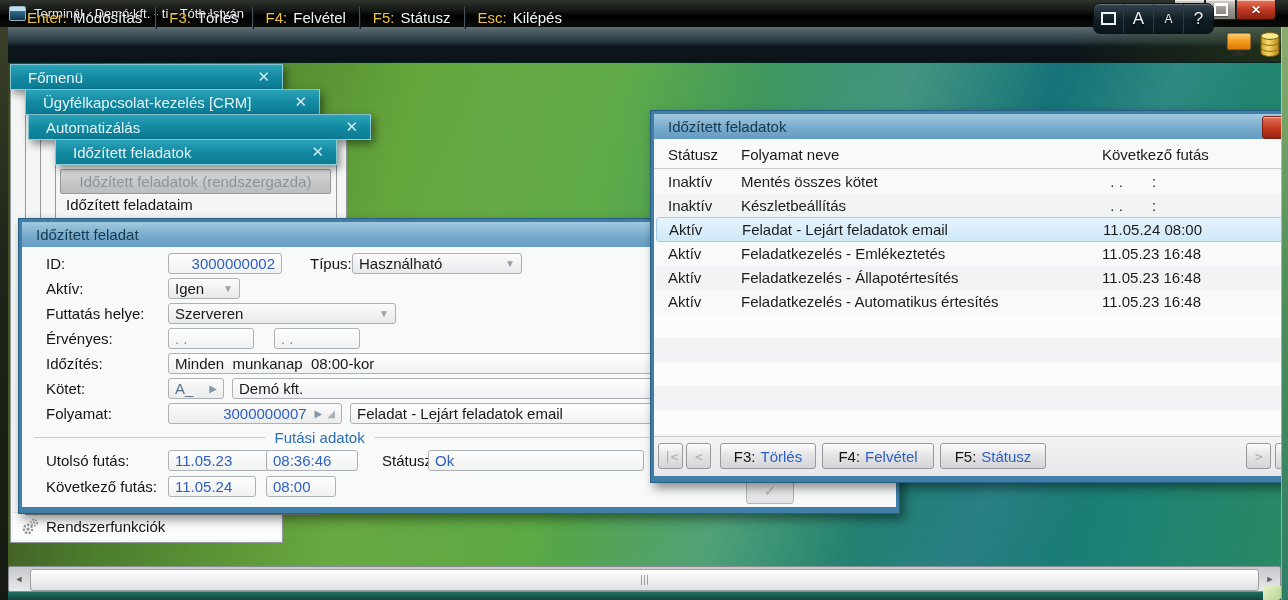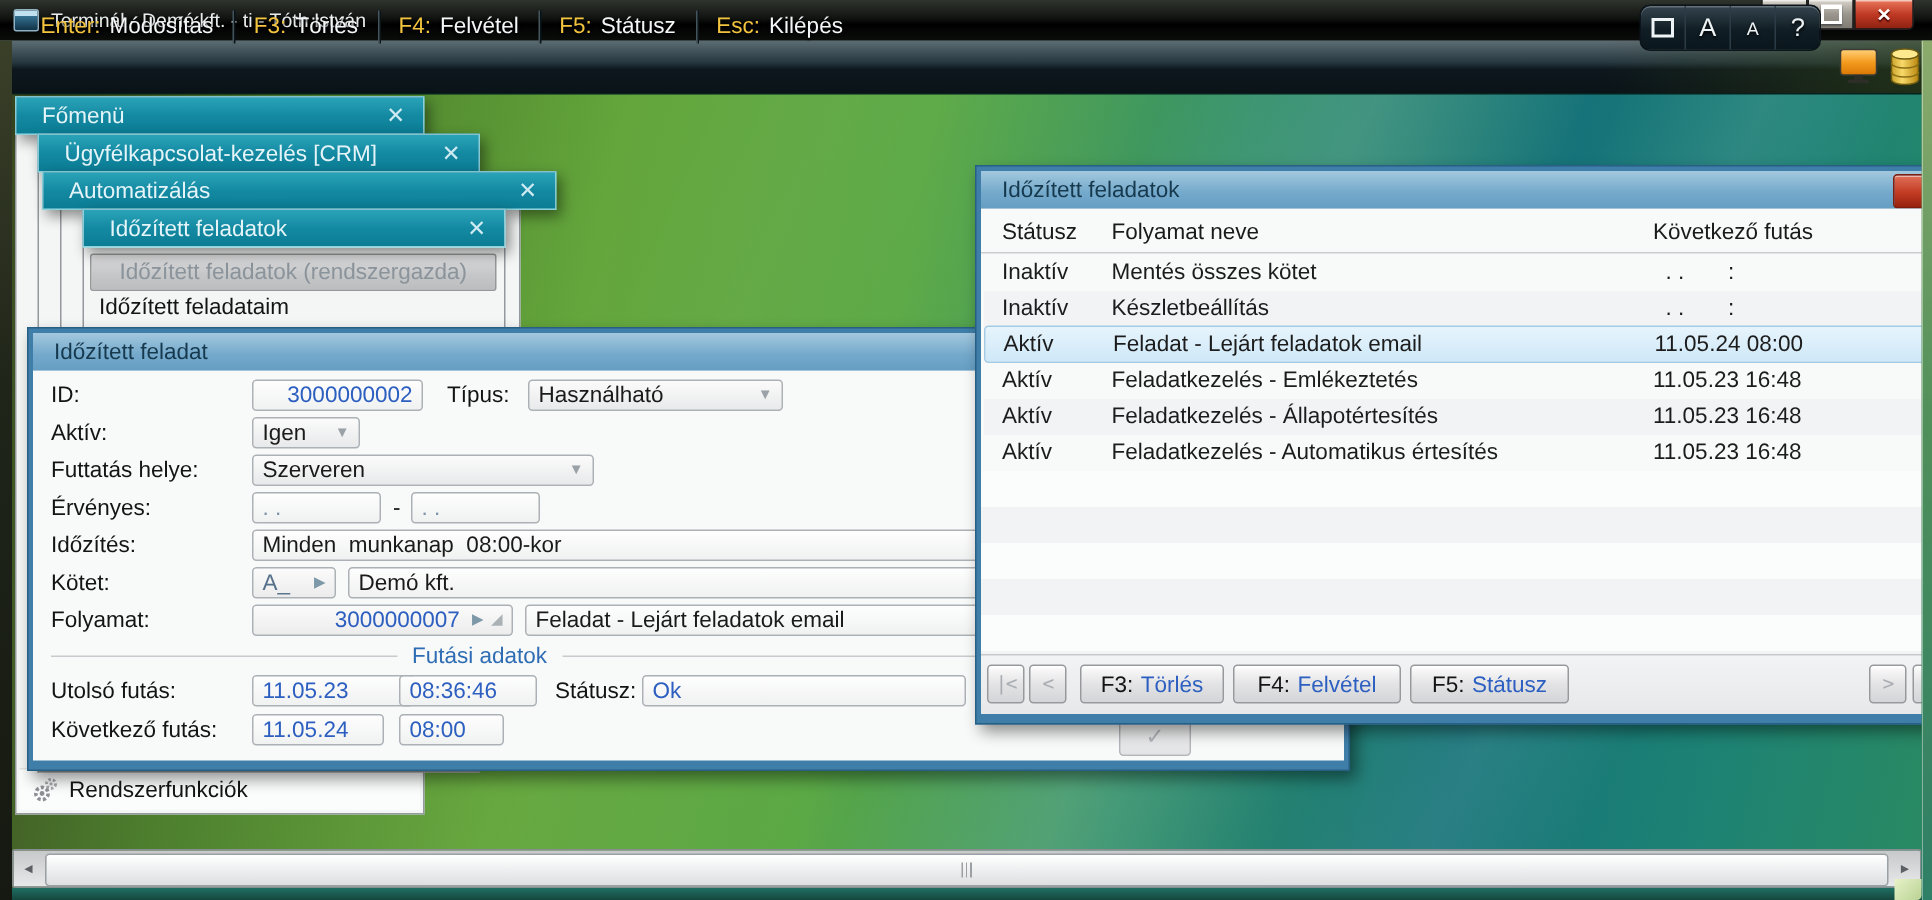--- a/index.html
+++ b/index.html
@@ -52,21 +52,21 @@
     display:flex;align-items:center;color:#17394e;font-size:15px;padding-left:14px;position:relative;}
   .bluebody{position:relative;background:#f8f9f9;overflow:hidden;}
   
   .selitem{position:absolute;left:4px;right:5px;top:4px;height:23px;border:1px solid #96989a;border-radius:2px;
     background:linear-gradient(#dededf,#c6c7c9 55%,#bcbdbf);color:#8b949b;font-size:15px;
     display:flex;align-items:center;justify-content:center;}
   .plainitem{position:absolute;left:10px;top:31px;font-size:15px;color:#141414;}
   .sysitem{position:absolute;left:2px;right:2px;bottom:2px;height:27px;background:#fbfcfc;
     display:flex;align-items:center;font-size:15px;color:#141414;border-top:1px solid #e2e4e4;}
   
-  .flabel{position:absolute;font-size:15px;color:#141414;line-height:21px;white-space:nowrap;}
+  .flabel{position:absolute;font-size:15px;color:#141414;line-height:21px;white-space:nowrap;margin-left:12px;}
   .ffield{position:absolute;height:21px;box-sizing:border-box;border:1px solid #acb1b5;border-radius:3px;
     background:linear-gradient(#fefefe,#f0f1f1);font-size:15px;line-height:19px;padding:0 6px;color:#2d5fc0;}
   .ffield.black{color:#1a1a1a;}
   .ffield.right{text-align:right;}
   .dd{display:flex;justify-content:space-between;align-items:center;background:linear-gradient(#fbfbfb,#e8e9ea);}
   .ddarrow{color:#9aa2a8;font-size:10px;margin-left:6px;}
   .pre{white-space:pre;}
   .placeholder{color:#7d93a8;}
   .fdiv{position:absolute;left:12px;width:848px;display:flex;align-items:center;gap:10px;}
   .fdiv .line{flex:1;border-top:1px solid #c7cbcd;}

